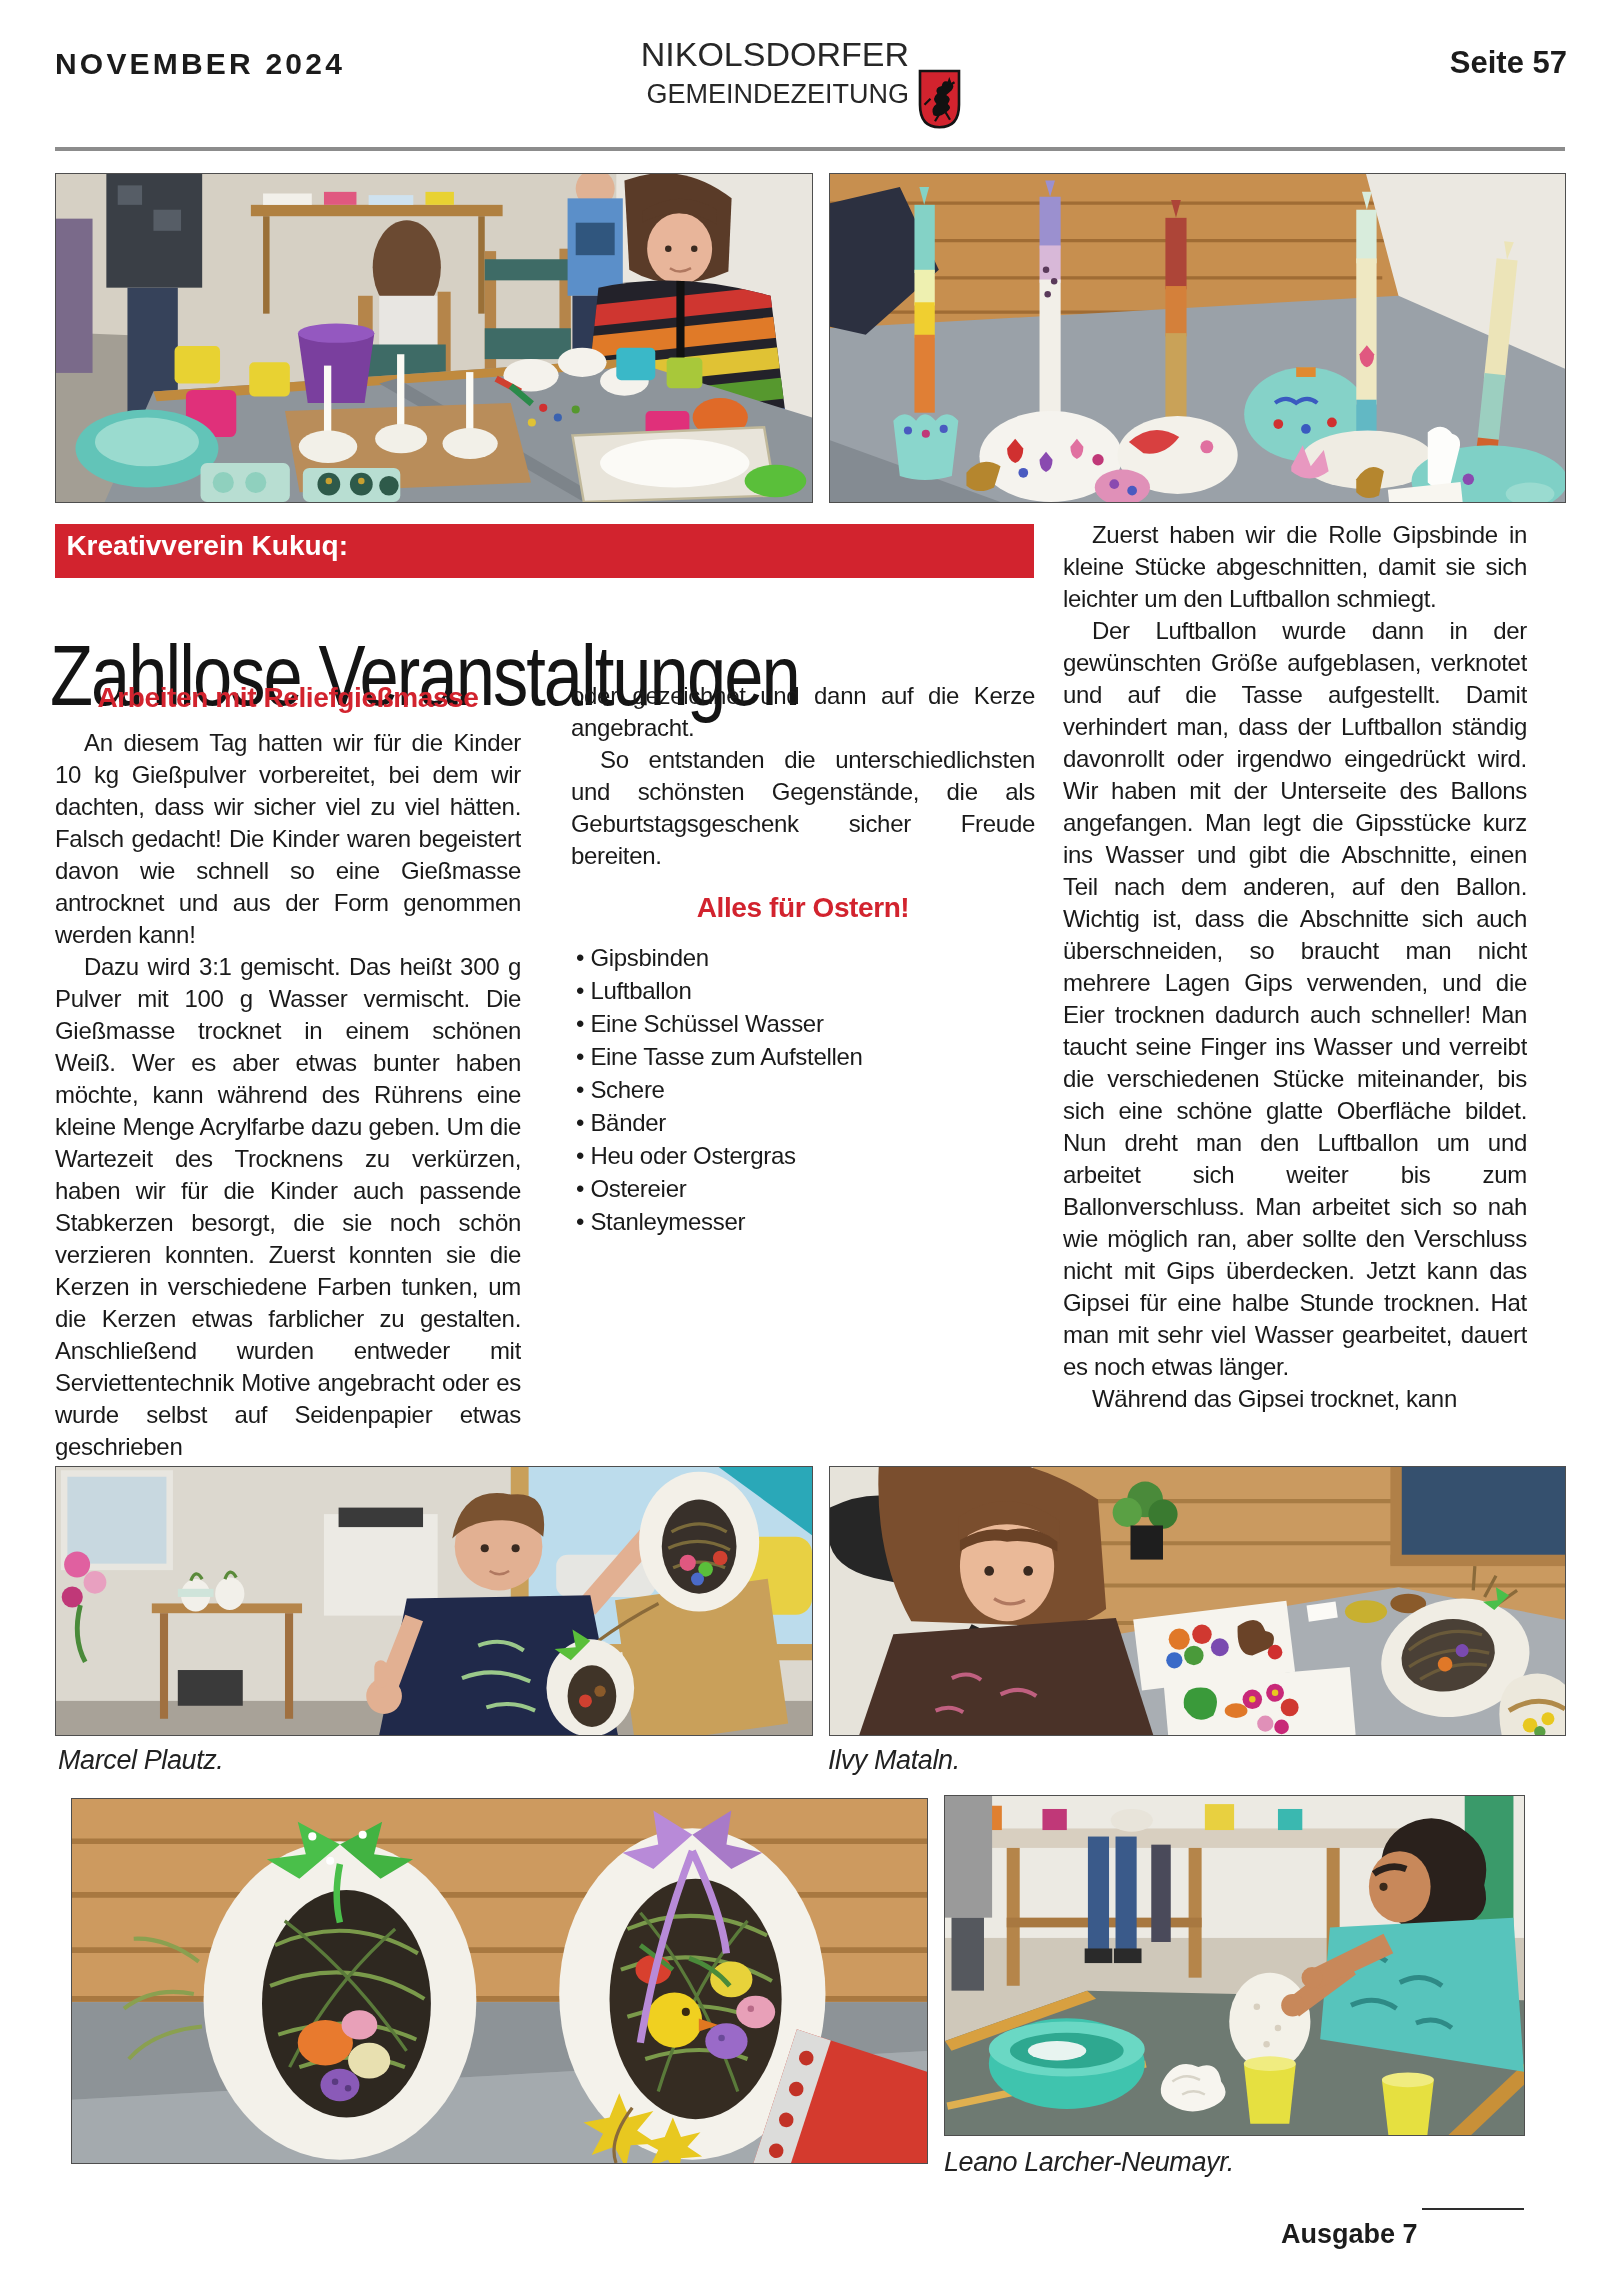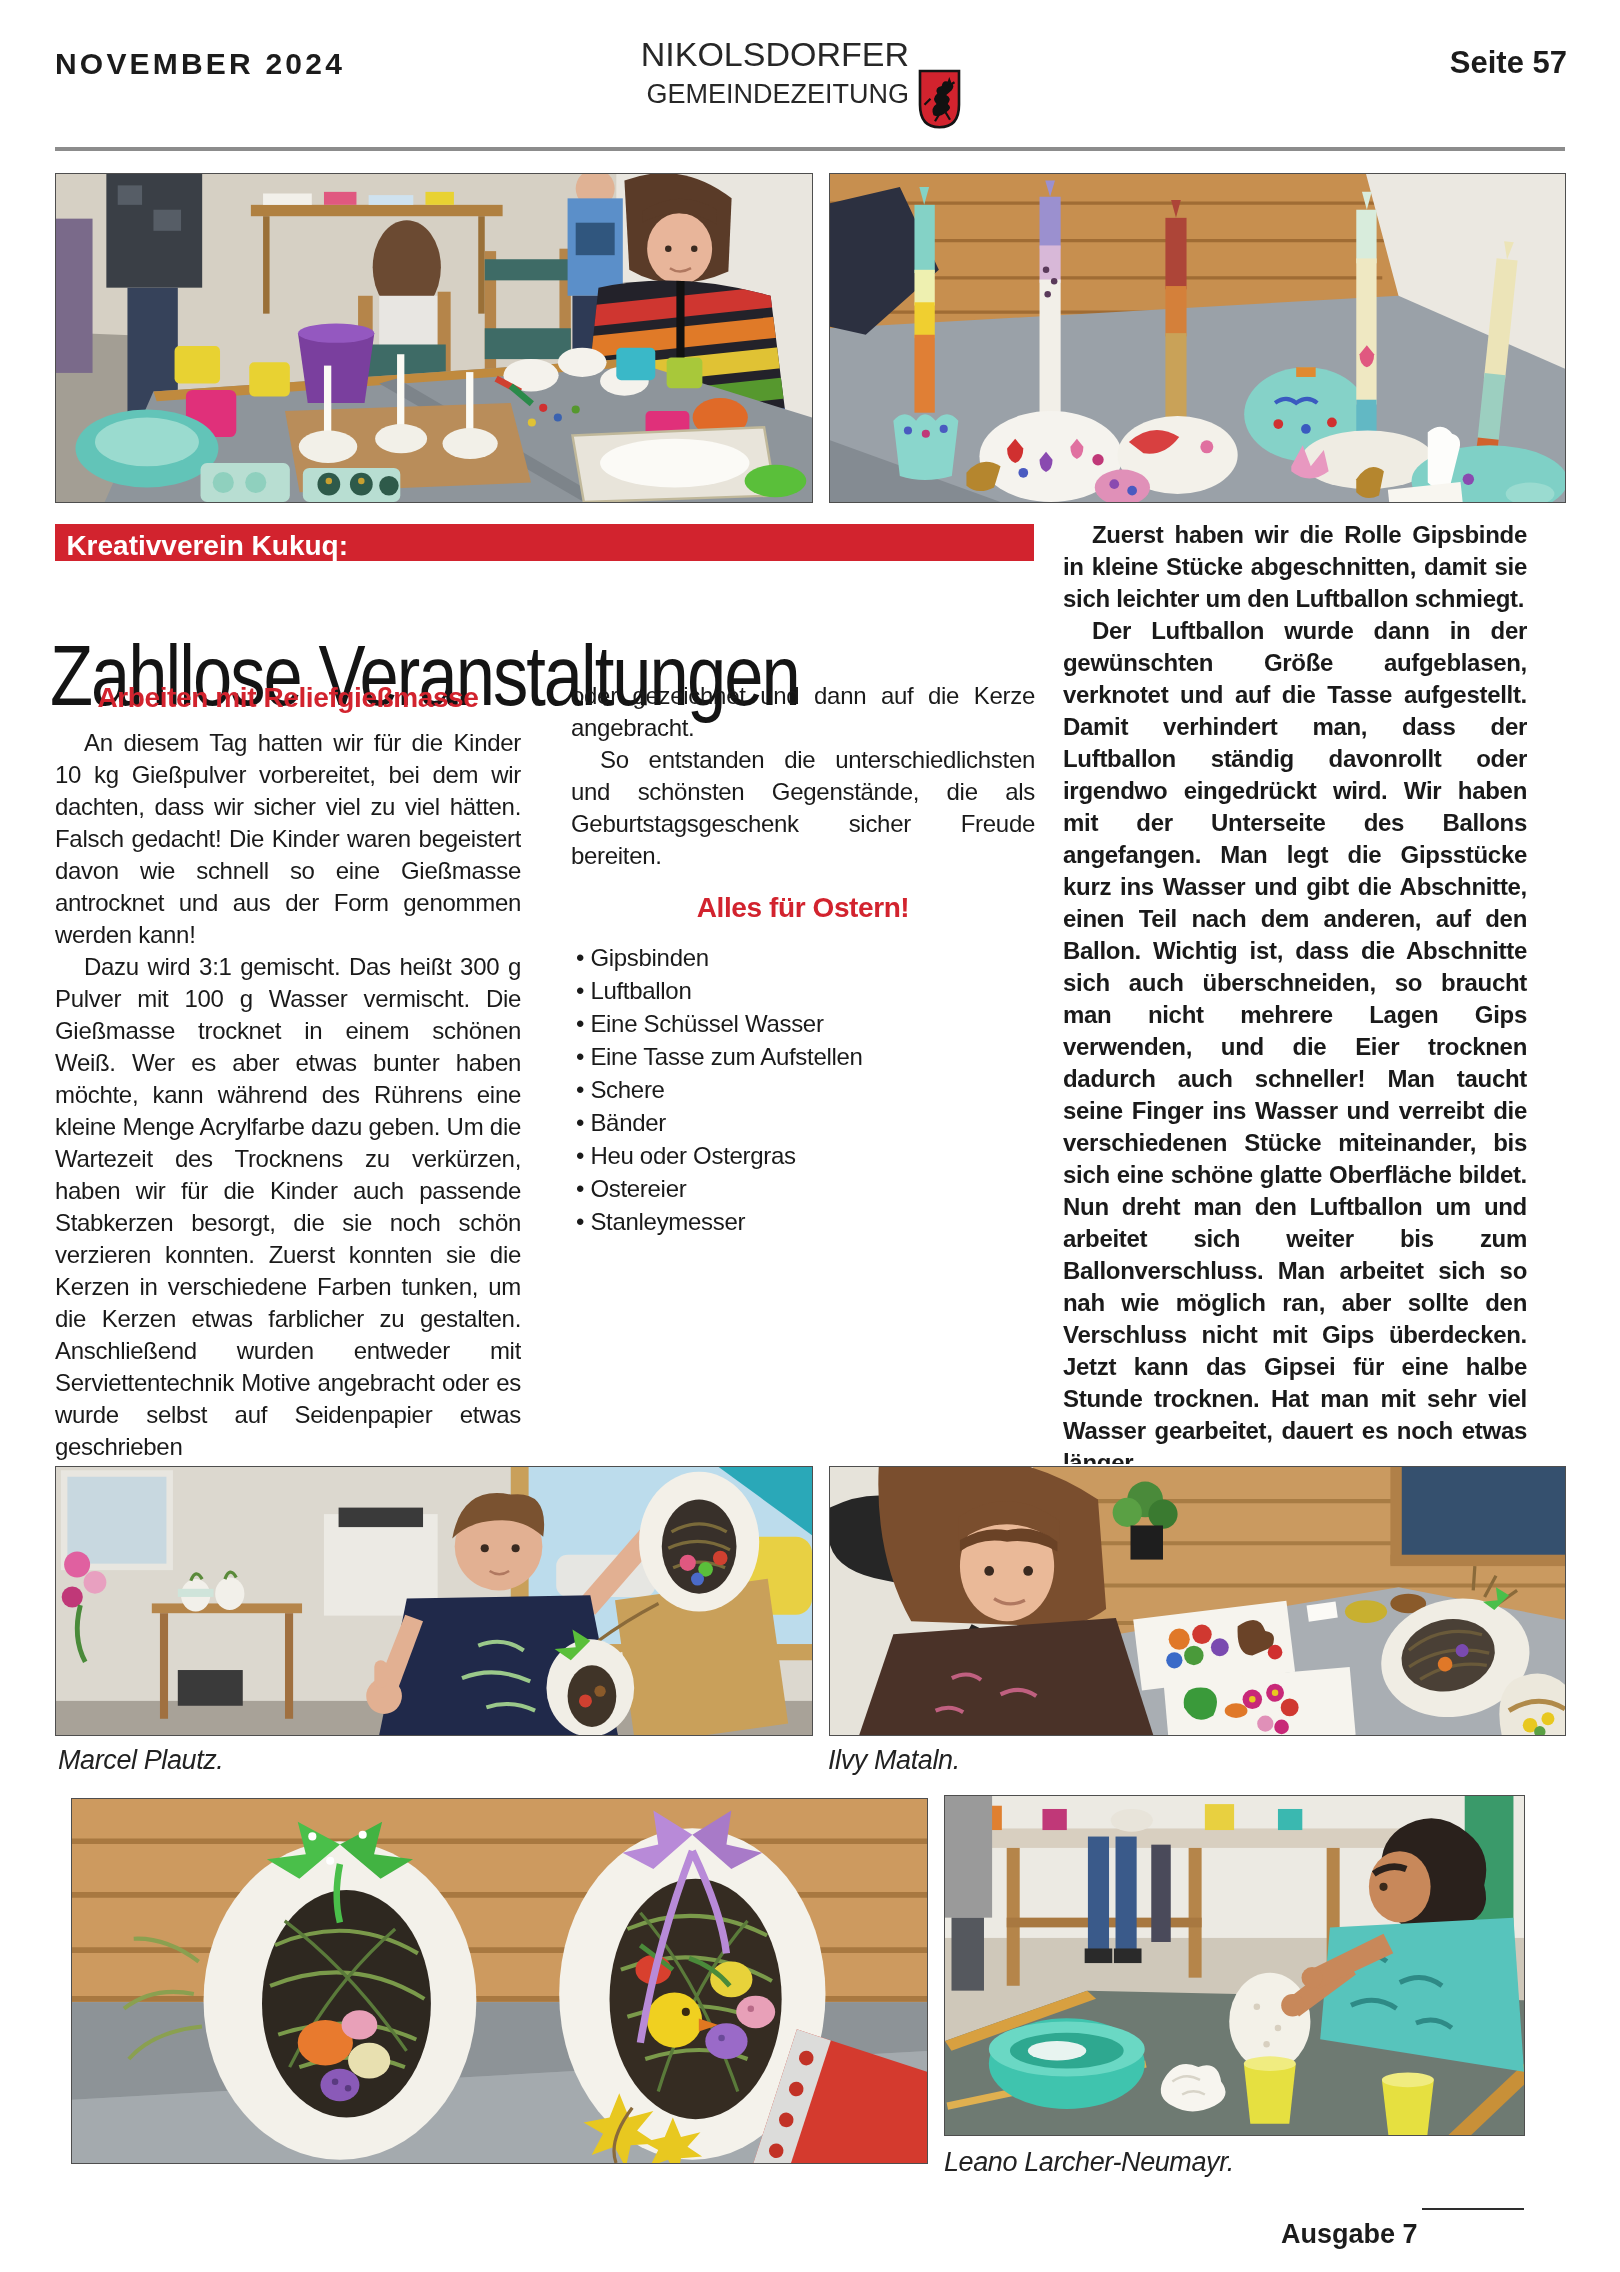--- a/index.html
+++ b/index.html
@@ -21,29 +21,29 @@
   .photo{position:absolute;border:1.6px solid #4e4e4e;background:#ddd;overflow:hidden;}
   .photo svg{display:block;width:100%;height:100%;}
   .photo-tl{left:55px;top:173px;width:756px;height:328px;}
   .photo-tr{left:829px;top:173px;width:735px;height:328px;}
   .photo-ml{left:55px;top:1466px;width:756px;height:268px;}
   .photo-mr{left:829px;top:1466px;width:735px;height:268px;}
   .photo-bl{left:71px;top:1798px;width:855px;height:364px;}
   .photo-br{left:944px;top:1795px;width:579px;height:339px;}
 
   
-  .kicker{position:absolute;left:55px;top:524px;width:968px;height:37px;background:#d2232e;
+  .kicker{position:absolute;left:55px;top:524px;width:968px;height:54px;background:#d2232e;
           color:#ffffff;font-size:28px;font-weight:700;line-height:43px;padding-left:11.4px;}
   .headline{position:absolute;left:50px;top:568px;font-size:86px;font-weight:400;color:#141414;
             white-space:nowrap;letter-spacing:-2.4px;transform:scaleX(0.82);transform-origin:left top;}
 
   .col{position:absolute;overflow:hidden;font-size:24px;line-height:32px;letter-spacing:-0.3px;}
   .col-1{left:55px;top:680px;width:466px;height:784px;}
   .col-2{left:571px;top:680px;width:464px;height:784px;}
-  .col-3{left:1063px;top:519px;width:464px;height:945px;font-weight:bold;}
+  .col-3{left:1063px;top:519px;width:464px;height:945px;}
   .col p{margin:0;text-align:justify;text-indent:29px;}
   .col p.noindent{text-indent:0;}
   .col-head{color:#d2232e;font-size:28px;font-weight:700;text-align:center;
             margin:0 0 11.4px 0;line-height:36px;letter-spacing:-0.4px;}
   .col-head.mid{margin:18px 0 14.6px 0;}
   .list-title{font-weight:700;margin-top:14.6px;text-indent:0;text-align:left;}
   ul.supplies{list-style:none;margin:1.6px 0 0 0;padding:0 0 0 4.9px;}
   ul.supplies li{line-height:33px;text-align:left;}
   ul.supplies li::before{content:"• ";}
 

